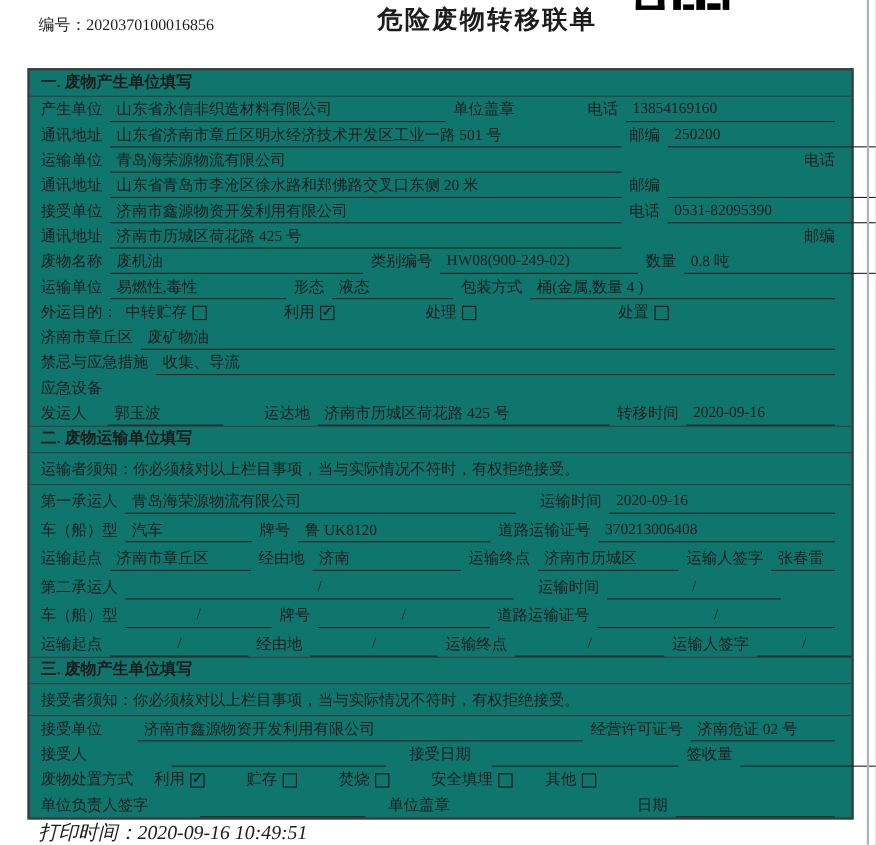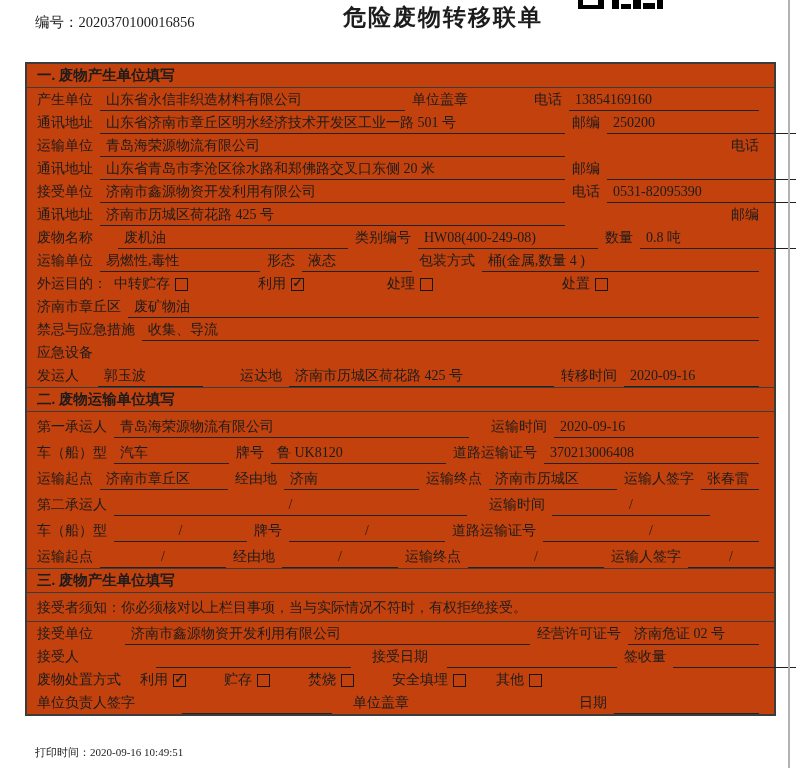--- a/index.html
+++ b/index.html
@@ -13,21 +13,21 @@
   .qr div{position:absolute;background:#000;}
   .qr .q1{left:0;top:0;width:26px;height:9px;background:transparent;
           border-left:5px solid #000;border-right:6px solid #000;border-bottom:4px solid #000;box-sizing:border-box;}
   .qr .q2{left:34px;top:0;width:7px;height:9px;}
   .qr .q3{left:43px;top:4px;width:10px;height:5px;}
   .qr .q4{left:55px;top:0;width:8px;height:9px;}
   .qr .q5{left:65px;top:3px;width:12px;height:6px;}
   .qr .q6{left:79px;top:0;width:6px;height:9px;}
   
   #form{position:absolute;left:25px;top:62px;width:751px;box-sizing:border-box;
-        border:2px solid #3c3c3c;background:#c2410c;}
+        border:2px solid #3c3c3c;background:#0f766e;}
   .sec{border-top:0;}
   .sec + .sec{border-top:1.5px solid #3c3c3c;}
   .sec-h{font-weight:bold;font-size:14.5px;height:21px;line-height:21px;
          padding:1px 10px 1px 10px;border-bottom:1.5px solid #3c3c3c;}
   .row{display:flex;align-items:flex-end;height:23px;padding:0 8px 0 10px;
        font-size:14px;box-sizing:border-box;}
   .sec2 .row{height:26px;}
   .row.notice{height:29px;border-bottom:1.5px solid #3c3c3c;align-items:center;padding-top:2px;}
   .lb{white-space:nowrap;margin-right:7px;padding-bottom:2px;flex:0 0 auto;}
   .ln{border-bottom:1px solid #222;padding:0 4px 1px 6px;margin-right:7px;
@@ -35,21 +35,21 @@
   .ln.fx{flex:1 1 auto;}
   .ln.ctr{text-align:center;padding-left:4px;}
   .ps{margin-left:auto;}
   .gp{flex:0 0 auto;}
   .ckw{display:flex;align-items:center;flex:0 0 auto;padding-bottom:2px;}
   .cklb{white-space:nowrap;margin-right:5px;}
   .ckb{display:inline-flex;align-items:center;justify-content:center;
        width:13px;height:13px;border:1.5px solid #161616;box-sizing:border-box;
        font-size:12px;font-weight:bold;line-height:1;}
   .ckm{position:relative;top:-1px;}
-  .footer{position:absolute;left:35px;top:745px;font-size:11px;white-space:nowrap;}
+  .footer{position:absolute;left:35px;top:745px;font-size:18px;white-space:nowrap;font-style:italic;}
   .scan-edge{position:absolute;right:6px;top:0;width:2px;height:768px;background:#b2b2b2;}
 </style>
 </head>
 <body>
 
 <div class="no"><span>编号：</span><span>2020370100016856</span></div>
 
 <h1 class="title">危险废物转移联单</h1>
 
 <div class="qr">
@@ -100,23 +100,23 @@
         <span class="ln" style="width: 180px;">0531-82095390</span>
       </div>
       <div class="row">
         <span class="lb">通讯地址</span>
         <span class="ln" style="width: 455px;">济南市历城区荷花路 425 号</span>
         <span class="ps"></span>
         <span class="lb">邮编</span>
       </div>
       <div class="row">
         <span class="lb">废物名称</span>
-        <span class="ln" style="width: 220px; margin-left: 18px;">废机油</span>
+        <span class="ln" style="width: 220px;">废机油</span>
         <span class="lb">类别编号</span>
-        <span class="ln" style="width: 170px;">HW08(400-249-08)</span>
+        <span class="ln" style="width: 170px;">HW08(900-249-02)</span>
         <span class="ps"></span>
         <span class="lb">数量</span>
         <span class="ln" style="width: 180px;">0.8 吨</span>
       </div>
       <div class="row">
         <span class="lb">运输单位</span>
         <span class="ln" style="width: 150px;">易燃性,毒性</span>
         <span class="lb">形态</span>
         <span class="ln" style="width: 100px;">液态</span>
         <span class="lb">包装方式</span>
@@ -163,20 +163,23 @@
         <span class="ln" style="width: 95px;">郭玉波</span>
         <span class="gp" style="width: 30px;"></span>
         <span class="lb">运达地</span>
         <span class="ln" style="width: 255px;">济南市历城区荷花路 425 号</span>
         <span class="lb">转移时间</span>
         <span class="ln fx">2020-09-16</span>
       </div>
     </div>
     <div class="sec sec2">
       <div class="sec-h">二. 废物运输单位填写</div>
+      <div class="row notice">
+        <span>运输者须知：你必须核对以上栏目事项，当与实际情况不符时，有权拒绝接受。</span>
+      </div>
       <div class="row">
         <span class="lb">第一承运人</span>
         <span class="ln" style="width: 345px;">青岛海荣源物流有限公司</span>
         <span class="gp" style="width: 15px;"></span>
         <span class="lb">运输时间</span>
         <span class="ln fx">2020-09-16</span>
       </div>
       <div class="row">
         <span class="lb">车（船）型</span>
         <span class="ln" style="width: 105px;">汽车</span>

